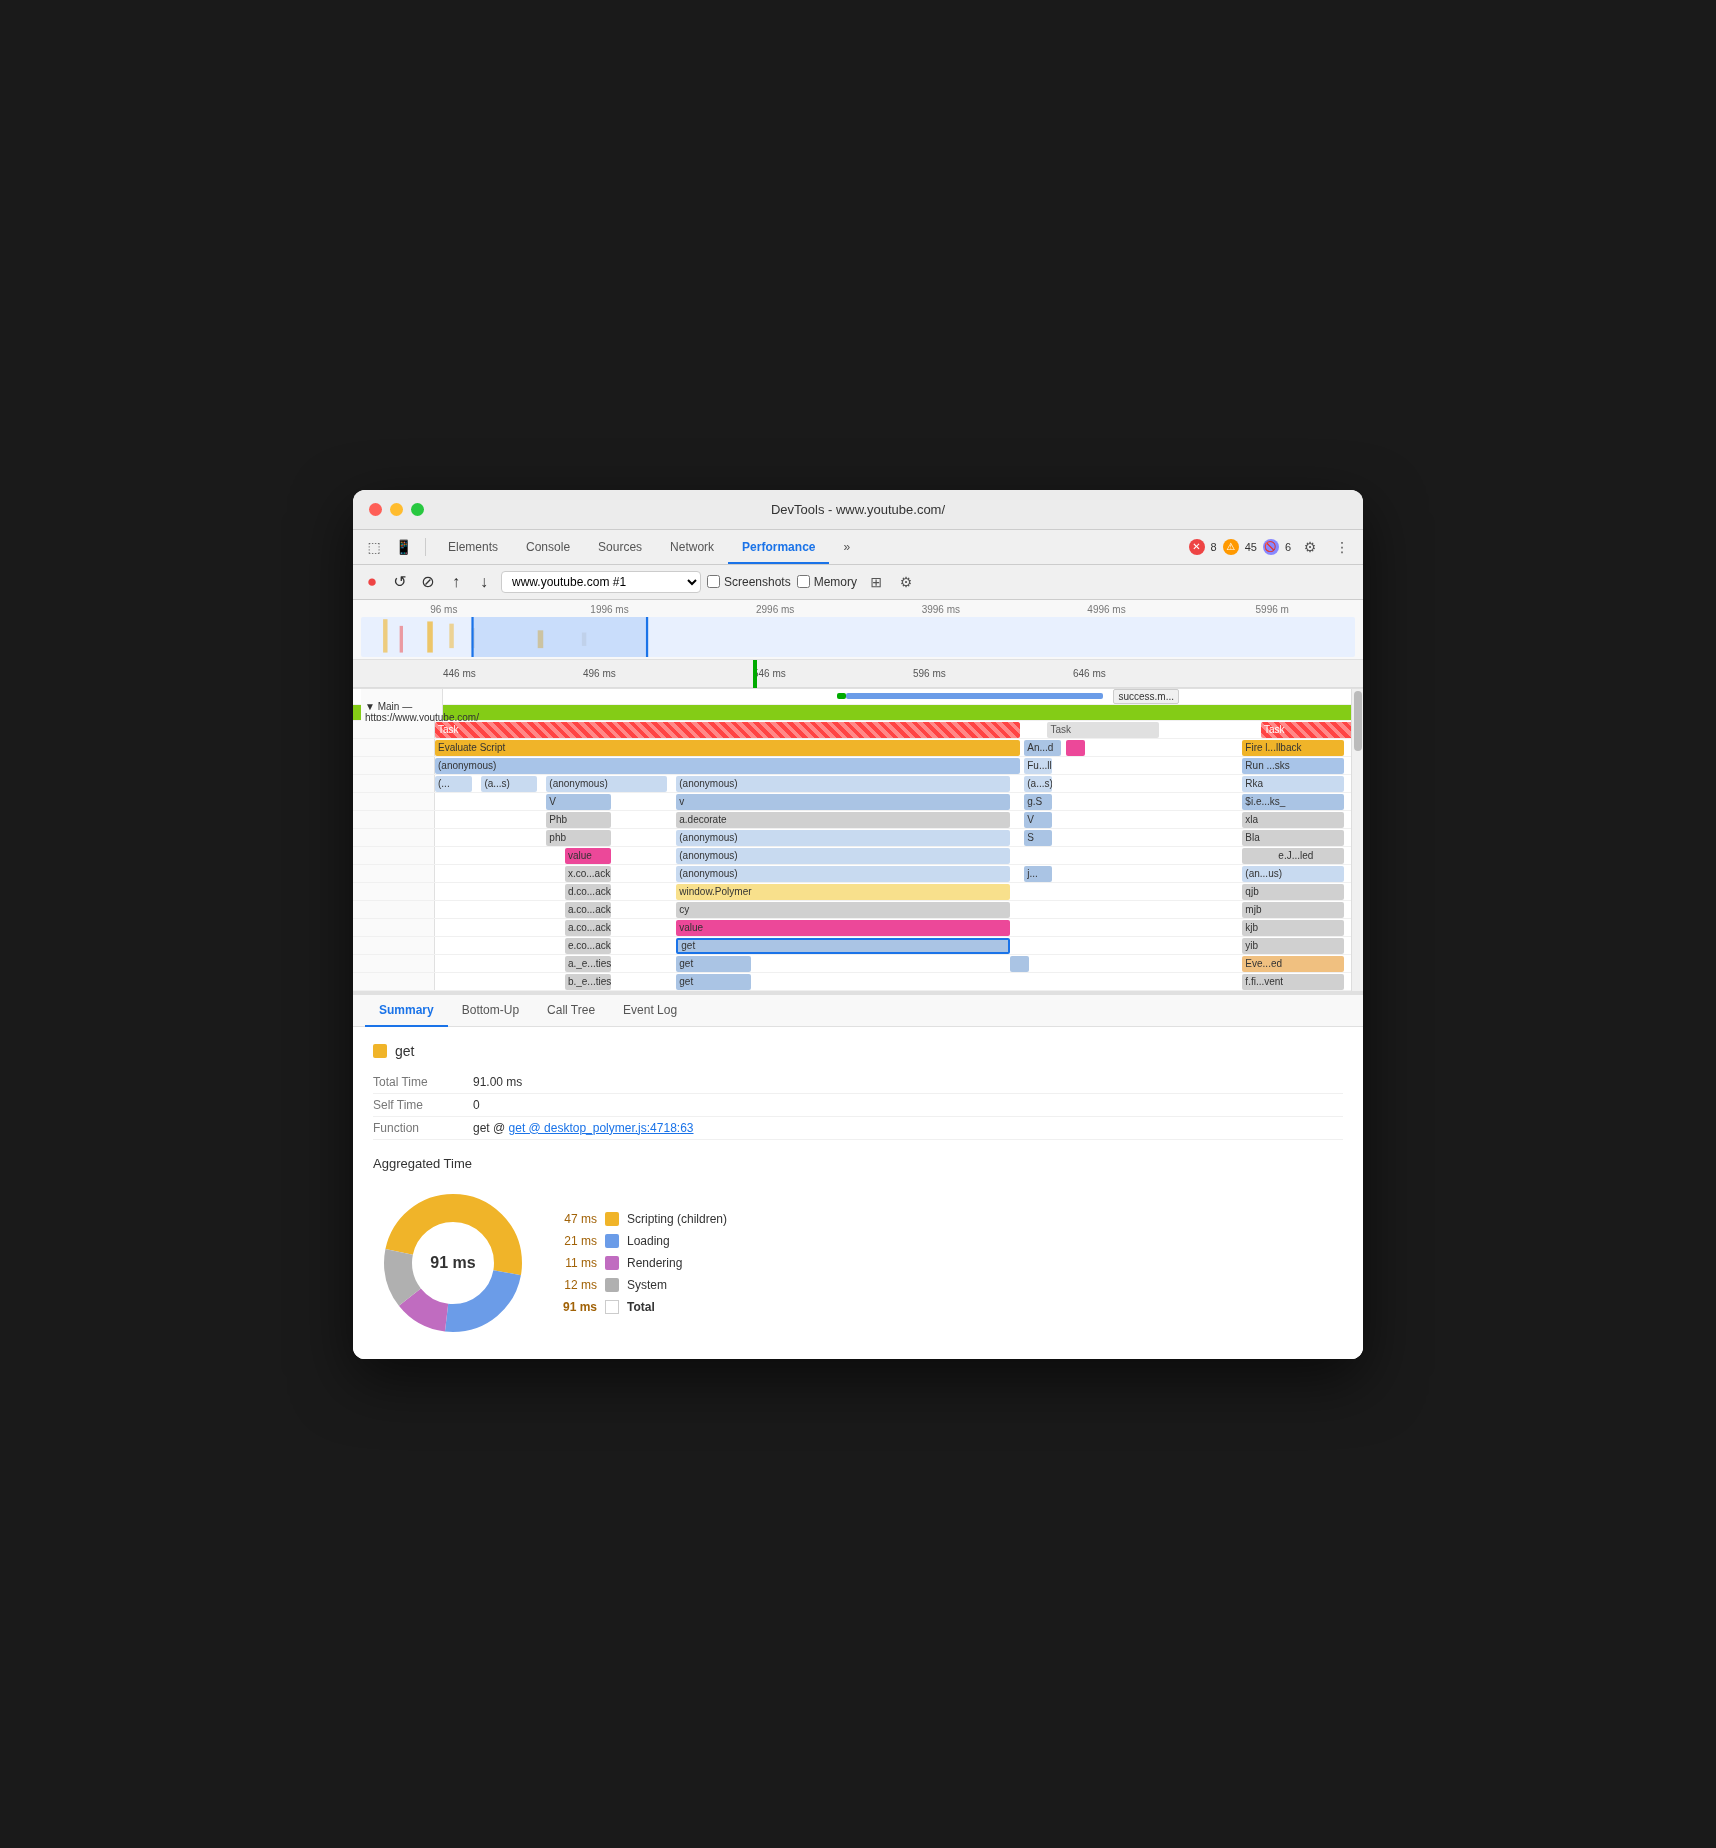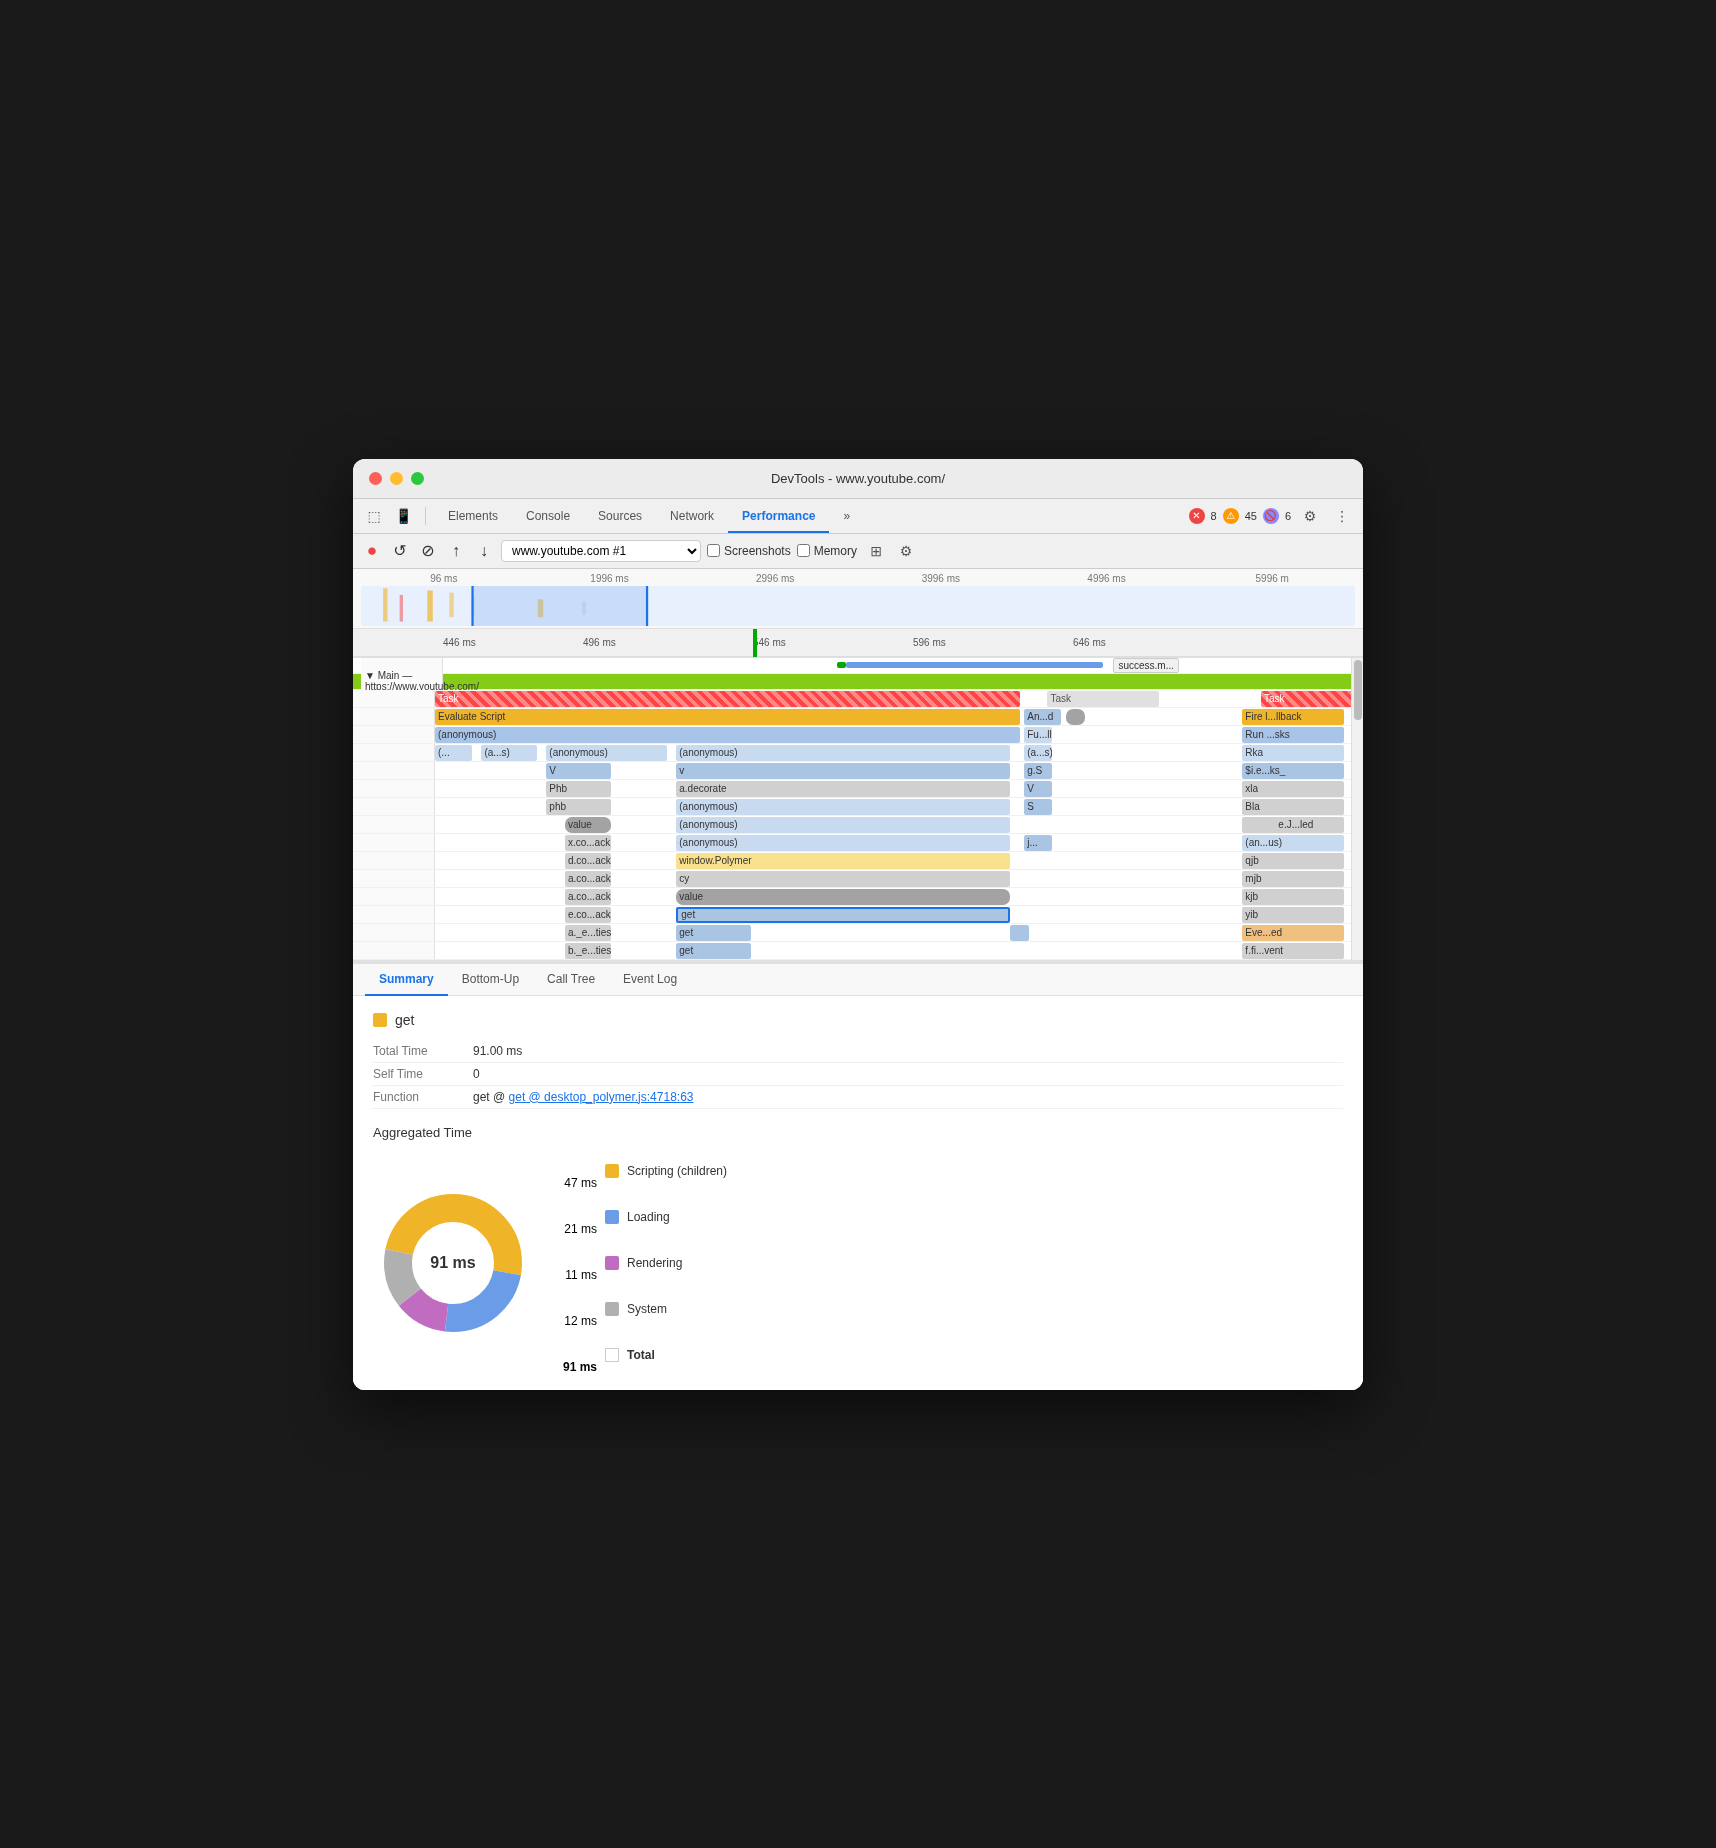--- a/index.html
+++ b/index.html
@@ -223,21 +223,21 @@
       color: #333;
     }
     .flame-bar.task { background: #e0e0e0; color: #555; }
     .flame-bar.task-red { background: repeating-linear-gradient(45deg, #f88, #f88 4px, #f44 4px, #f44 8px); color: #fff; }
     .flame-bar.evaluate { background: #f0b429; color: #333; }
     .flame-bar.anonymous { background: #a8c4e8; color: #333; }
     .flame-bar.anon-light { background: #c8daf0; color: #333; }
     .flame-bar.fn-gray { background: #d0d0d0; color: #333; }
     .flame-bar.fn-blue { background: #aac4e4; color: #333; }
     .flame-bar.fn-selected { background: #aac4e4; border: 2px solid #1a73e8; color: #333; }
-    .flame-bar.fn-pink { background: #a3a3a3; color: #333; border-radius: 7px; }
+    .flame-bar.fn-pink { background: #ec4899; color: #333; }
     .flame-bar.fn-yellow { background: #f8e08c; color: #333; }
     .flame-bar.fn-orange { background: #f0c080; color: #333; }
     .success-badge {
       position: absolute;
       right: 180px;
       top: 1px;
       background: #f0f0f0;
       border: 1px solid #ccc;
       border-radius: 2px;
       font-size: 10px;
@@ -346,23 +346,22 @@
     }
     .legend-row {
       display: flex;
       align-items: center;
       gap: 8px;
       font-size: 12px;
     }
     .legend-ms {
       width: 40px;
       text-align: right;
-      color: #000000;
+      color: #a16207;
       font-size: 12px;
-      margin-top: 24px;
     }
     .legend-swatch {
       width: 14px; height: 14px;
       border-radius: 2px;
       flex-shrink: 0;
     }
     .legend-label { color: #333; }
     .legend-total {
       display: flex;
       align-items: center;

